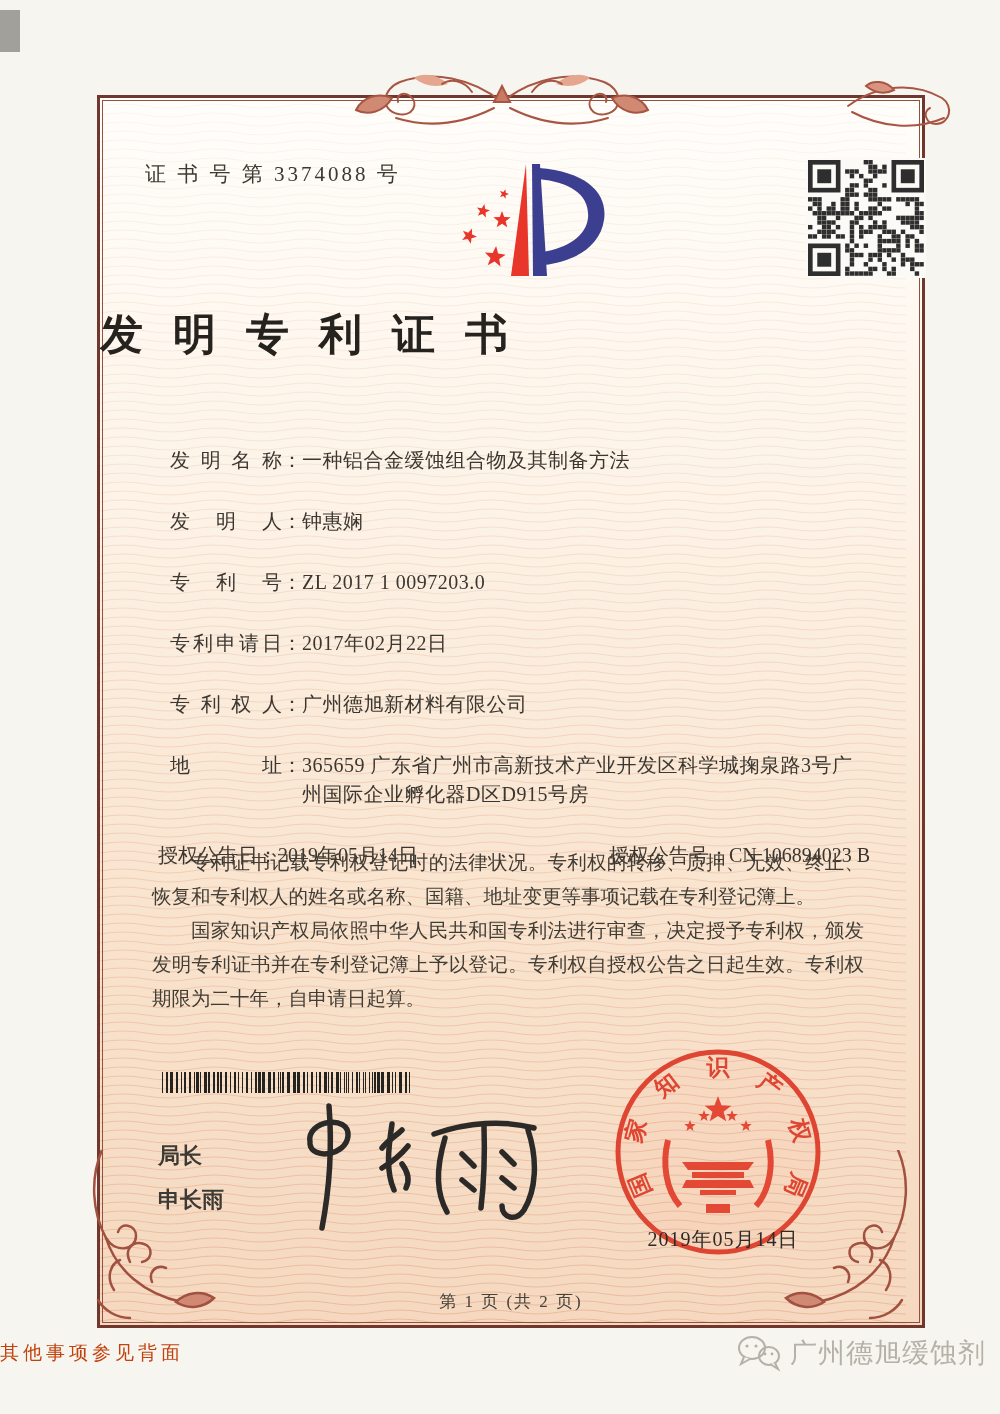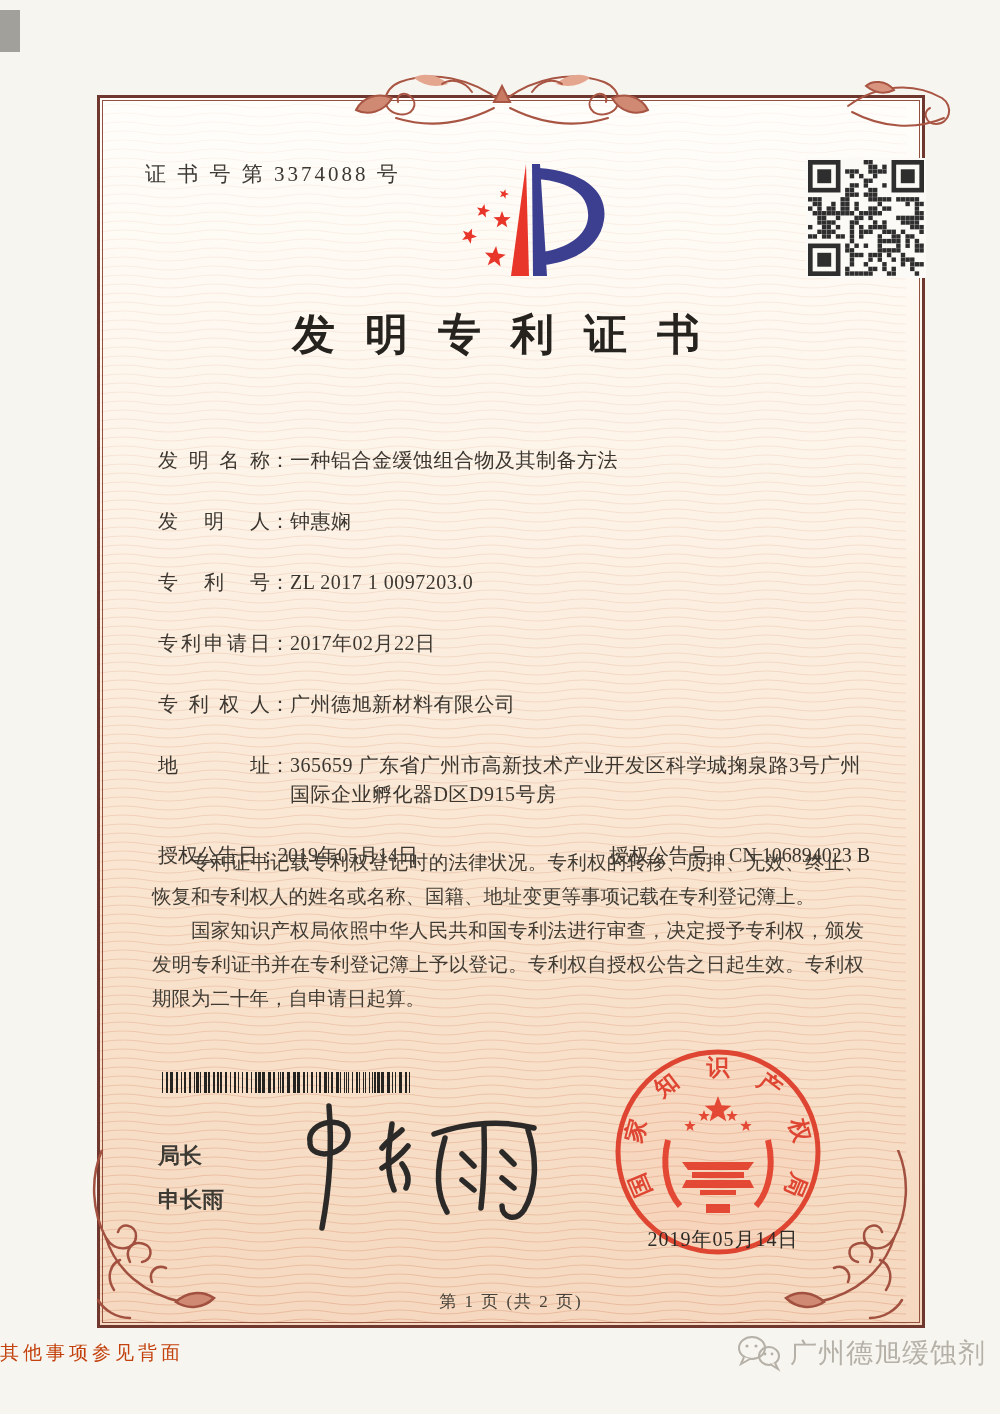--- a/index.html
+++ b/index.html
@@ -12,25 +12,25 @@
   .frame-innerline{position:absolute;inset:2px;border:1px solid #94503f;pointer-events:none;z-index:2;}
   .waves{position:absolute;inset:0;z-index:1;}
   .frame-content{position:absolute;inset:0;z-index:3;}
   .ornament{position:absolute;z-index:6;pointer-events:none;}
 
   .cert-no{position:absolute;left:45px;top:62px;font-size:21px;color:#3c3832;letter-spacing:3px;}
 
   .logo{position:absolute;left:338px;top:50px;width:250px;height:145px;}
   .qr{position:absolute;left:706px;top:60px;width:116px;height:116px;background:#fbfaf6;padding:2px;}
 
-  .title{position:absolute;left:0;top:208px;width:100%;text-align:center;font-size:43px;font-weight:bold;color:#26231f;letter-spacing:30px;margin-right:-30px;white-space:nowrap;}
+  .title{position:absolute;left:0;top:208px;width:100%;font-size:43px;font-weight:bold;color:#26231f;letter-spacing:30px;margin-right:-30px;white-space:nowrap;}
 
   .fields{position:absolute;left:58px;top:348px;width:712px;font-size:20px;color:#3b362f;}
   .frow{margin-bottom:32px;line-height:29px;display:flex;align-items:flex-start;}
-  .flabel{display:inline-block;width:112px;text-align:justify;text-align-last:justify;flex:0 0 112px;}
+  .flabel{display:inline-block;width:112px;text-align:justify;text-align-last:justify;flex:0 0 112px;margin-left:12px;}
   .fcolon{flex:0 0 18px;}
   .fvalue{display:inline-block;max-width:578px;letter-spacing:.5px;}
   .grant-row{display:flex;margin-top:2px;line-height:29px;justify-content:space-between;}
   .grant-left{display:flex;width:366px;}
   .grant-right{display:flex;font-family:Liberation Serif, serif;}
 
   .body-text{position:absolute;left:52px;top:748px;width:712px;font-size:19.5px;line-height:34px;color:#413c34;text-align:justify;}
   .body-text p{margin:0;text-indent:2em;}
 
   .barcode{position:absolute;left:62px;top:974px;width:250px;height:21px;}

